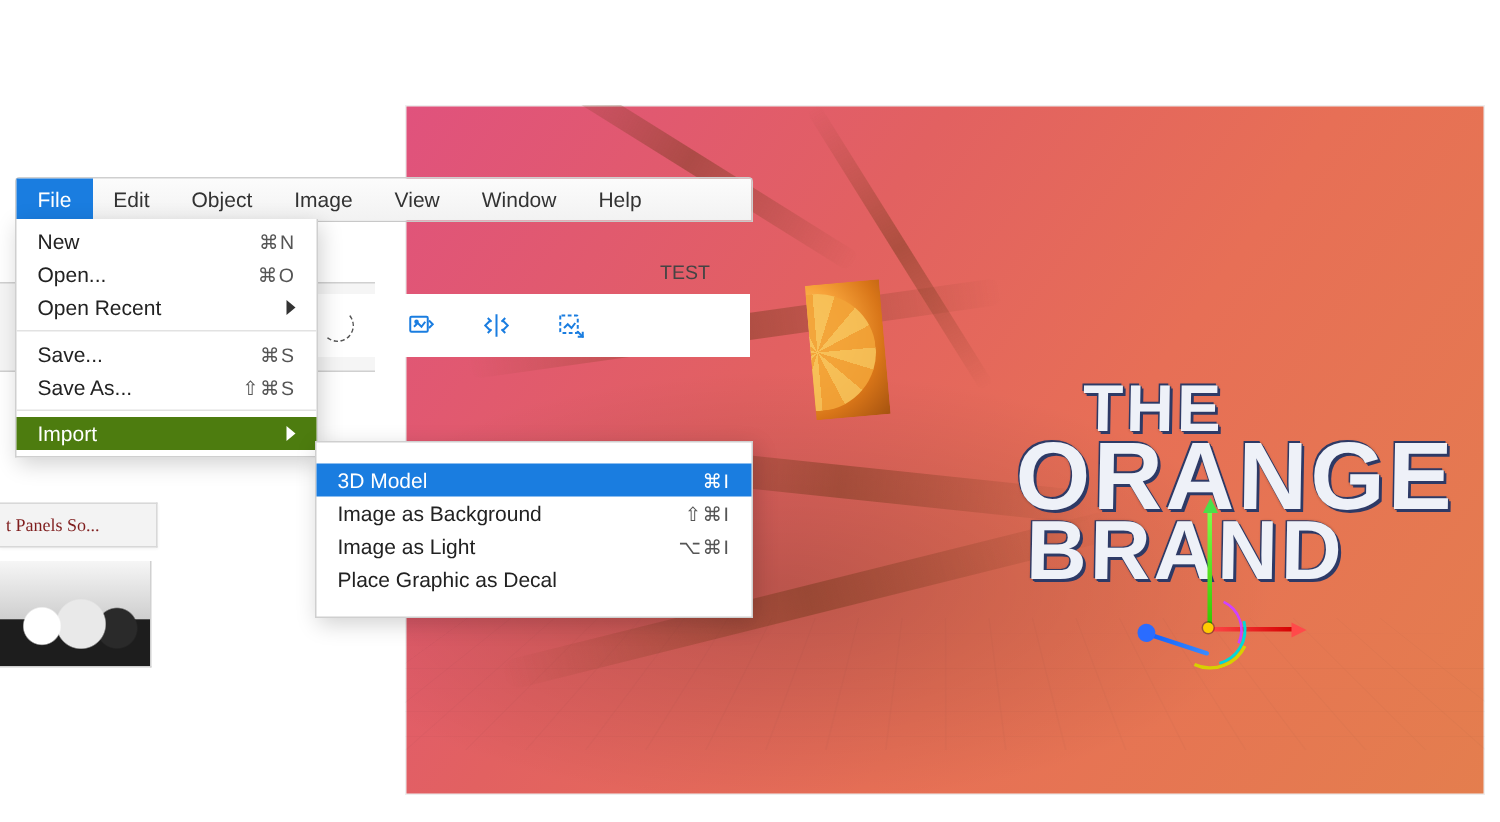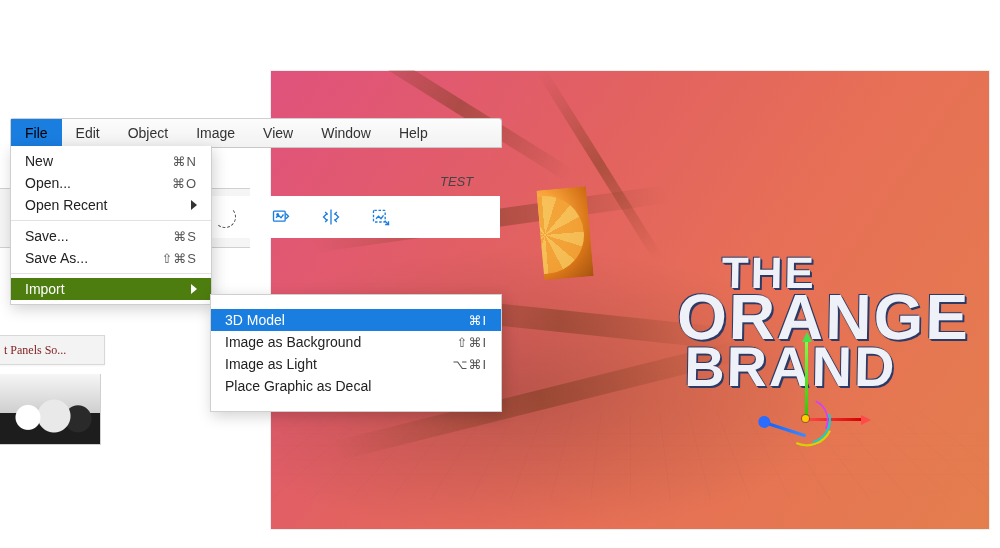--- a/index.html
+++ b/index.html
@@ -129,21 +129,21 @@
     left: 210px; top: 196px;
     width: 290px; height: 42px;
     background: #ffffff;
   }
   .toolbar-below .ticon {
     position: absolute; top: 10px; width: 22px; height: 22px;
     display: inline-flex; align-items: center; justify-content: center;
     color: #1a7de0;
   }
   .test-label {
-    position:absolute; left: 440px; top: 174px; font-size: 13px; color:#444;font-style:italic;
+    position:absolute; left: 440px; top: 174px; font-size: 13px; color:#444;
   }
 
   
   .marquee-frag {
     position:absolute; left:214px; top:206px; width:20px; height:20px;
     border:1px dashed #555; border-radius:50%; border-left-color:transparent; border-top-color:transparent;
   }
 
   
   .panel-tab {
@@ -177,21 +177,21 @@
   }
   .menubar .mi {
     padding: 0 14px;
     line-height: 28px;
     font-size: 14px;
     color: #333;
     cursor: default;
   }
   .menubar .mi.active {
     background: #1a7de0;
-    color: #000000;
+    color: #ffffff;
   }
 
   .dropdown {
     position: absolute;
     left: 10px; top: 146px;
     width: 200px;
     background: #ffffff;
     border: 1px solid #cfcfcf;
     border-top: none;
     box-shadow: 2px 4px 14px rgba(0,0,0,0.18);

